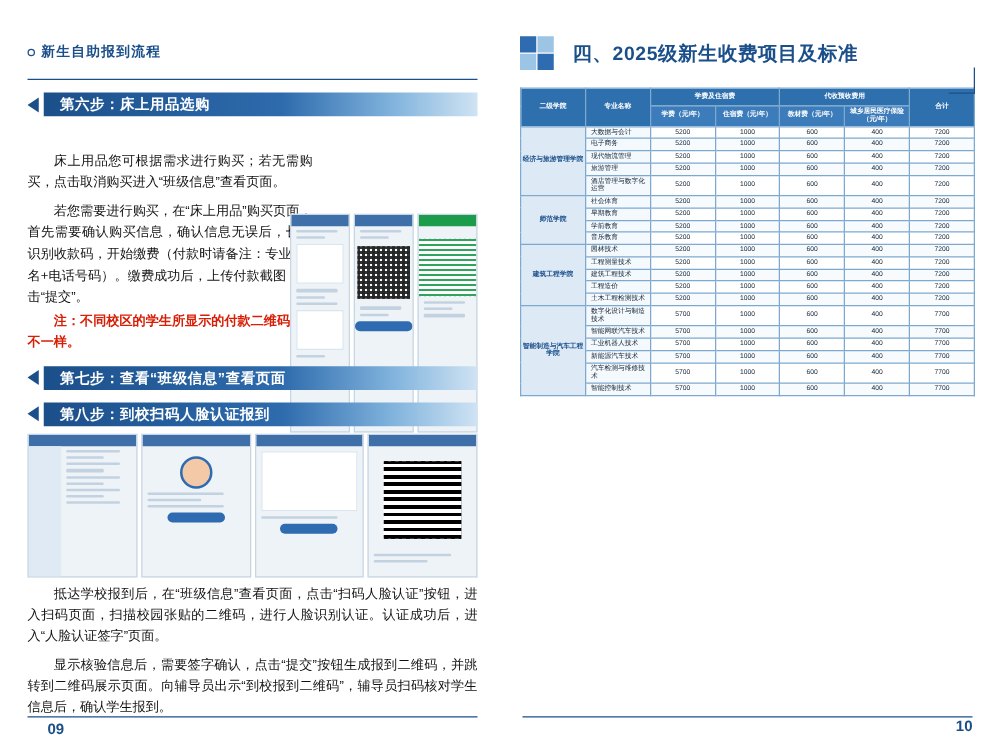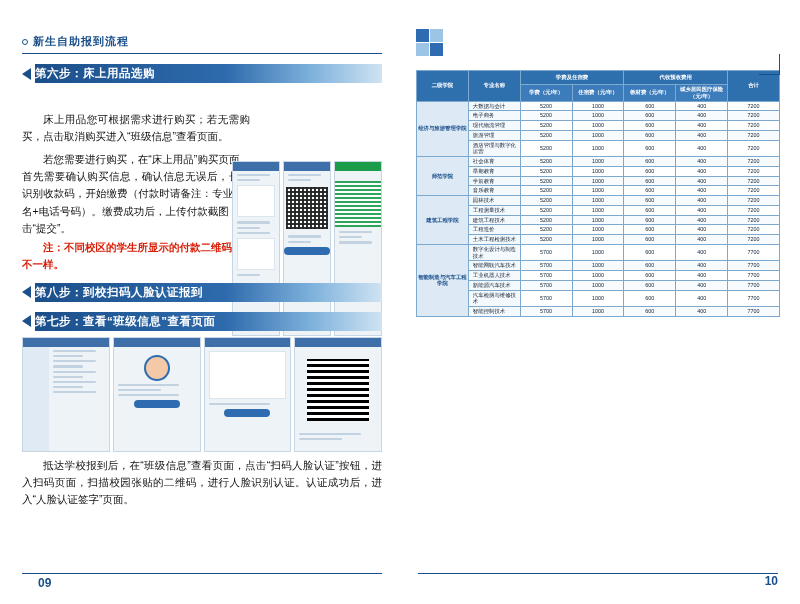--- a/index.html
+++ b/index.html
@@ -25,21 +25,21 @@
 
   
   .lp-inner {
     position: absolute;
     left: 22px; top: 34px; right: 18px; bottom: 40px;
   }
   .header-title {
     font-size: 11px;
     color: #1b4f8a;
     font-weight: bold;
-    padding-bottom: 4px;
+    padding-bottom: 14px;
     border-bottom: 1.5px solid #1b4f8a;
     display: flex; align-items: center;
     letter-spacing: 1px;
   }
   .header-title .dot {
     display:inline-block; width:6px;height:6px;border-radius:50%;
     border:1.5px solid #1b4f8a; margin-right:5px;
   }
 
   .step-bar {
@@ -57,21 +57,21 @@
     margin-right: 4px;
   }
   .step-bar .bar {
     flex: 1;
     height: 19px;
     background: linear-gradient(90deg, #1b4f8a 0%, #2e6bad 55%, #7fb2dc 80%, #cfe3f3 100%);
     color: #fff;
     font-size: 11.5px;
     font-weight: bold;
     display: flex; align-items: center;
-    padding-left: 0;
+    padding-left: 13px;
     letter-spacing: .5px;
     position: relative;
   }
 
   .para {
     font-size: 10.5px;
     line-height: 1.65;
     color: #111;
     text-align: justify;
     text-indent: 2em;
@@ -255,26 +255,26 @@
             <div class="qr-green"></div>
             <div class="ln m"></div>
               <div class="ln s"></div>
               <div class="ln m"></div>
           </div>
         </div>
       </div>
 
       <div class="step-bar">
         <span class="tri"></span>
-        <span class="bar">第八步：到校扫码人脸认证报到</span>
+        <span class="bar">第七步：查看“班级信息”查看页面</span>
       </div>
 
       <div class="step-bar">
         <span class="tri"></span>
-        <span class="bar">第七步：查看“班级信息”查看页面</span>
+        <span class="bar">第八步：到校扫码人脸认证报到</span>
       </div>
 
       <div class="screens8">
         <div class="shot">
           <div class="tb"></div>
           <div class="sideblk">
             <div class="sidebar-mini"></div>
             <div style="flex:1">
               <div class="ln m"></div>
                 <div class="ln s"></div>
@@ -304,35 +304,37 @@
         </div>
         <div class="shot">
           <div class="tb"></div>
           <div class="bigqr"></div>
           <div class="ln m"></div>
             <div class="ln s"></div>
         </div>
       </div>
 
       <p class="para">抵达学校报到后，在“班级信息”查看页面，点击“扫码人脸认证”按钮，进入扫码页面，扫描校园张贴的二维码，进行人脸识别认证。认证成功后，进入“人脸认证签字”页面。</p>
+      <p class="para">显示核验信息后，需要签字确认，点击“提交”按钮生成报到二维码，并跳转到二维码展示页面。向辅导员出示“到校报到二维码”，辅导员扫码核对学生信息后，确认学生报到。</p>
 
       <div class="page-num lp-num" style="bottom:-26px;left:2px;margin-left:14px;">09</div>
     </div>
     <div class="lp-footline"></div>
   </div>
 
   <div class="right-page">
     <div class="rp-inner">
       <div class="rp-head">
         <span class="rp-squares">
           <i class="sq1"></i>
             <i class="sq2"></i>
             <i class="sq3"></i>
             <i class="sq4"></i>
         </span>
+        <span class="rp-title">四、2025级新生收费项目及标准</span>
       </div>
       <div class="corner"></div>
 
       <table class="fee">
         <thead>
           <tr>
             <th rowspan="2">二级学院</th>
             <th rowspan="2">专业名称</th>
             <th colspan="2">学费及住宿费</th>
             <th colspan="2">代收预收费用</th>

